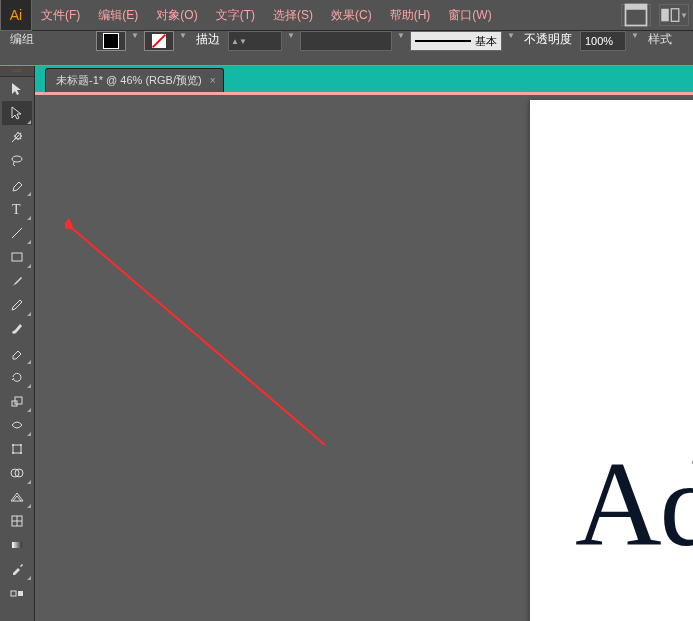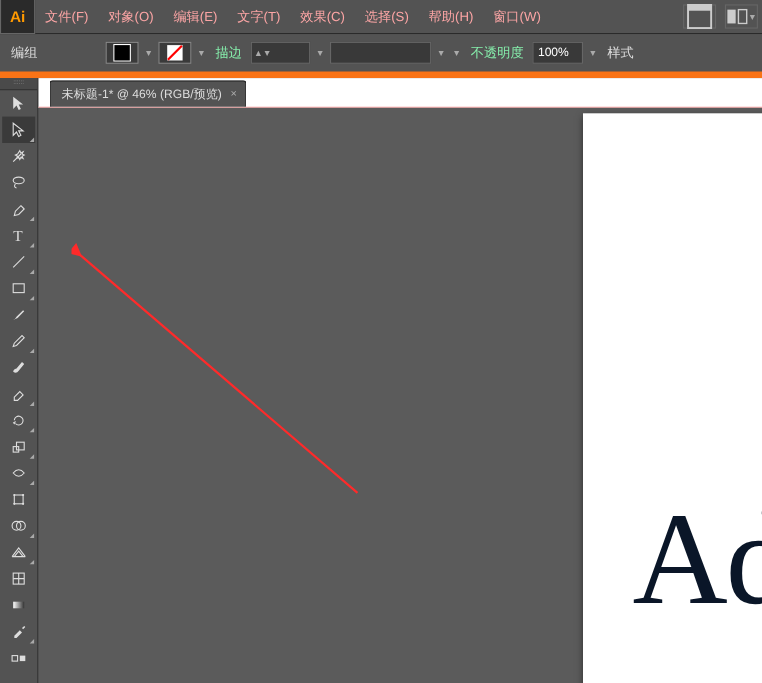--- a/index.html
+++ b/index.html
@@ -1,60 +1,60 @@
 <!DOCTYPE html>
 <html><head>
 <meta charset="utf-8">
 <style>
 html,body{margin:0;padding:0;width:693px;height:621px;background:#4a4a4a;font-family:"Microsoft YaHei",Arial,sans-serif;font-size:12px;color:#ccc;overflow:hidden}
 .menubar{height:30px;background:#535353;display:flex;align-items:center;border-bottom:1px solid #2a2a2a}
-.ai-logo{width:30px;height:30px;background:#2a2a2a;color:#ff9a00;font-weight:bold;font-size:14px;display:flex;align-items:center;justify-content:center;border:1px solid #666}
+.ai-logo{width:30px;height:30px;background:#2a2a2a;color:#ff9a00;font-weight:normal;font-size:14px;display:flex;align-items:center;justify-content:center;border:1px solid #666}
 .menu-item{padding:0 9px;height:30px;display:flex;align-items:center;color:#fca5a5;cursor:pointer}
 .menu-spacer{flex:1}
 .menu-icon{width:28px;height:20px;margin:0 4px;border:1px solid #666;display:flex;align-items:center;justify-content:center;font-size:11px}
-.controlbar{height:34px;background:#535353;border-bottom:6px solid #f97316;display:flex;align-items:center;padding:0 6px;gap:4px}
+.controlbar{height:34px;background:#535353;border-bottom:1px solid #f97316;display:flex;padding:0 6px;gap:4px}
 .cb-label{color:#ddd;padding:0 4px}
-.cb-orange{color:#86efac}
+.cb-orange{color:#ffffff}
 .swatch{width:28px;height:18px;border:1px solid #888;position:relative;background:#3a3a3a;display:flex;align-items:center;justify-content:center}
 .sw-black{width:14px;height:14px;background:#000;border:1px solid #fff}
 .sw-none{width:14px;height:14px;background:#fff;position:relative}
 .sw-none:after{content:"";position:absolute;left:-2px;top:6px;width:18px;height:2px;background:red;transform:rotate(-45deg)}
 .dd-arrow{width:10px;font-size:8px;color:#aaa;text-align:center}
 .field{height:18px;border:1px solid #666;background:#393939;display:flex;align-items:center}
 .field input{background:transparent;border:none;color:#fff;font-size:11px;width:100%;padding:0 4px;outline:none}
 .strokebox{width:82px;height:18px;border:1px solid #666;background:#e8e8e8;display:flex;align-items:center;padding:0 4px}
 .strokeline{flex:1;height:2px;background:#000}
 .strokelbl{font-size:11px;color:#000;margin-left:4px}
 .body-area{display:flex;height:calc(621px - 64px)}
 .toolbox{width:34px;background:#535353;border-right:1px solid #2a2a2a;display:flex;flex-direction:column;align-items:center}
 .tb-grip{width:100%;height:10px;background:#4a4a4a;border-bottom:1px solid #333;font-size:6px;color:#888;text-align:center;line-height:8px}
 .tool{width:30px;height:24px;display:flex;align-items:center;justify-content:center;color:#ddd;position:relative;cursor:pointer}
 .tool.selected{background:#3a3a3a}
 .tool-corner{position:absolute;right:1px;bottom:1px;width:0;height:0;border-left:4px solid transparent;border-bottom:4px solid #aaa}
 .tool svg{width:16px;height:16px}
 .doc-area{flex:1;display:flex;flex-direction:column;background:#4a4a4a}
-.tabbar{height:26px;background:#ffffff;border-bottom:1px solid #fca5a5;display:flex;align-items:flex-end;padding-left:10px}
+.tabbar{height:26px;background:#14b8a6;border-bottom:3px solid #fca5a5;display:flex;align-items:flex-end;padding-left:10px}
 .tab{background:#535353;border:1px solid #222;border-bottom:none;padding:4px 8px 4px 10px;color:#ddd;font-size:11px;display:flex;align-items:center;gap:8px;border-radius:3px 3px 0 0}
 .tab-close{color:#aaa;font-size:10px;cursor:pointer}
 .canvas-wrap{flex:1;background:#5b5b5b;position:relative;overflow:hidden}
 .artboard{position:absolute;left:495px;top:5px;width:400px;height:600px;background:#fff;box-shadow:0 2px 6px rgba(0,0,0,.5)}
 .art-text{position:absolute;left:45px;top:345px;font-family:"Adobe Caslon Pro","Times New Roman",serif;font-size:120px;color:#0a1628;letter-spacing:-2px;line-height:1}
 .arrow-svg{position:absolute;left:30px;top:120px;pointer-events:none}
 </style>
 </head>
 <body>
 
 <div class="menubar">
   <div class="ai-logo">Ai</div>
   <div class="menu-item">文件(F)</div>
+  <div class="menu-item">编辑(E)</div>
   <div class="menu-item">对象(O)</div>
-  <div class="menu-item">编辑(E)</div>
   <div class="menu-item">文字(T)</div>
+  <div class="menu-item">选择(S)</div>
   <div class="menu-item">效果(C)</div>
-  <div class="menu-item">选择(S)</div>
   <div class="menu-item">帮助(H)</div>
   <div class="menu-item">窗口(W)</div>
   <div class="menu-spacer"></div>
   <div class="menu-icon">
       <svg viewBox="0 0 16 16">
         <rect x="2" y="2" width="12" height="12" fill="none" stroke="#ccc"></rect>
         <rect x="2" y="2" width="12" height="3" fill="#ccc"></rect>
       </svg>
     </div>
   <div class="menu-icon">
@@ -78,20 +78,24 @@
     </div>
     <span class="dd-arrow">▼</span>
   <span class="cb-label cb-orange">描边</span>
   <div class="field" style="width:52px">
       <span style="font-size:8px;color:#aaa;padding:0 2px">▲▼</span>
       <input value="" style="">
     </div>
     <span class="dd-arrow">▼</span>
   <div class="field" style="width:90px"></div>
     <span class="dd-arrow">▼</span>
+  <div class="strokebox">
+      <div class="strokeline"></div>
+      <span class="strokelbl">基本</span>
+    </div>
     <span class="dd-arrow">▼</span>
   <span class="cb-label cb-orange">不透明度</span>
   <div class="field" style="width:44px">
       <input value="100%" style="">
     </div>
     <span class="dd-arrow">▼</span>
   <span class="cb-label">样式</span>
 </div>
 
 <div class="body-area">

